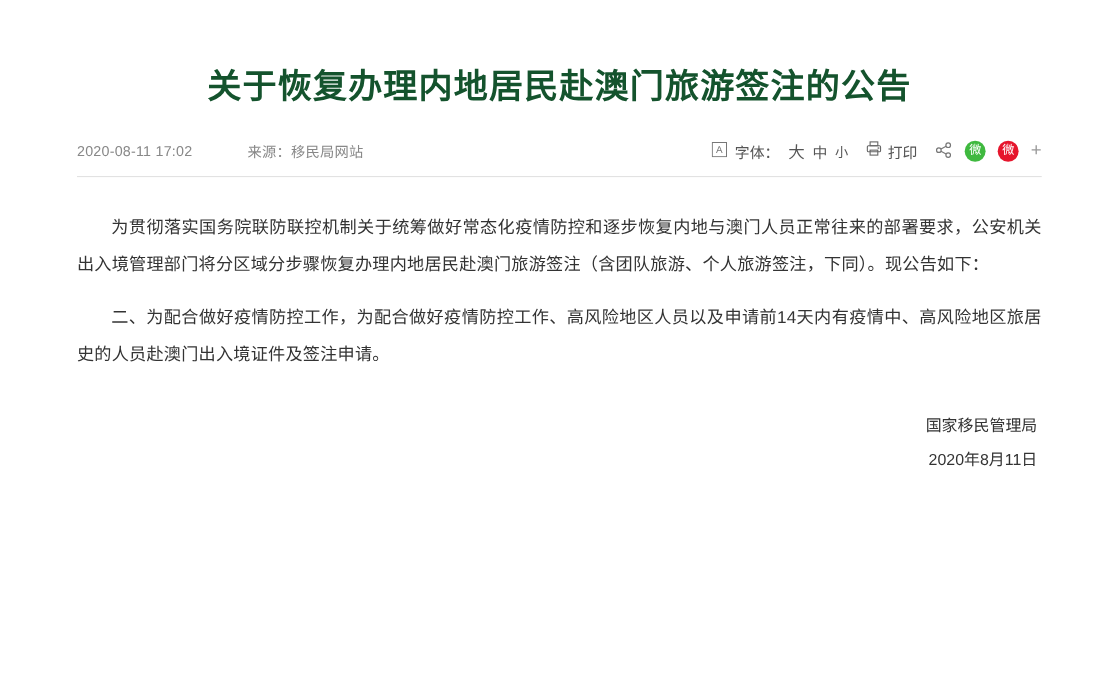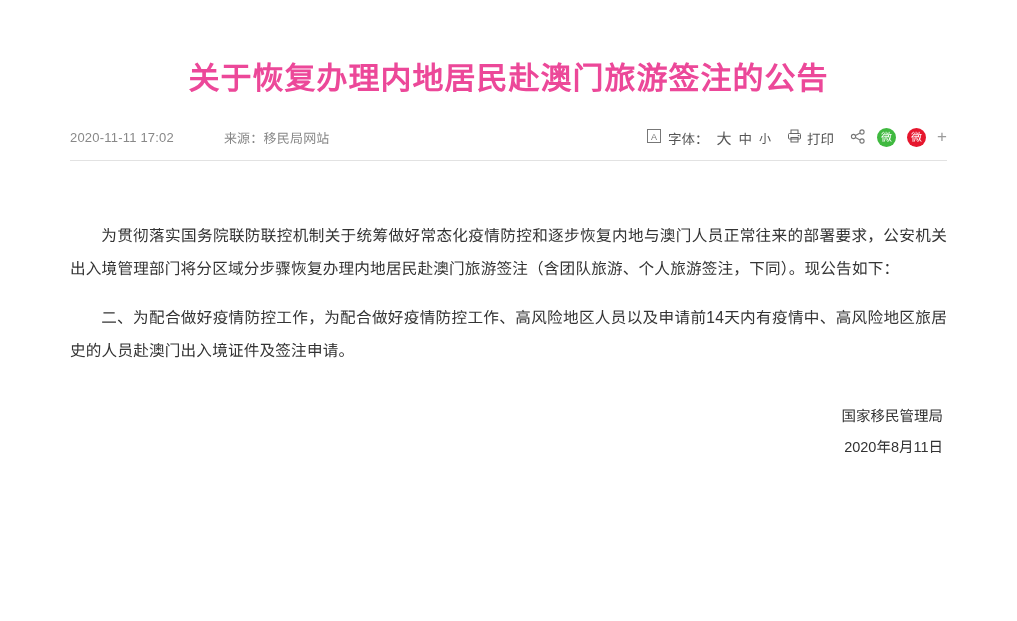--- a/index.html
+++ b/index.html
@@ -19,21 +19,21 @@
     width: 1017px;
     height: 621px;
     box-sizing: border-box;
   }
   .article {
     padding: 0 70px;
   }
   .title {
     font-size: 31px;
     font-weight: bold;
-    color: #ec4899;
+    color: #14532d;
     text-align: center;
     letter-spacing: 1px;
     padding-top: 38px;
     line-height: 1.3;
   }
   .meta-bar {
     display: flex;
     align-items: center;
     justify-content: space-between;
     margin-top: 28px;
@@ -62,21 +62,20 @@
     color: #555555;
     font-size: 13.5px;
   }
   .fontsize-group .label { margin-right: 1px; }
   .fontsize-group .sz { cursor: pointer; }
   .fontsize-group .sz.big { font-size: 15px; }
   .fontsize-group .sz.mid { font-size: 13.5px; }
   .fontsize-group .sz.small { font-size: 12px; }
   .print-group {
     display: flex;
-    align-items: center;
     gap: 5px;
     color: #555555;
     font-size: 13.5px;
   }
   .share-group {
     display: flex;
     align-items: center;
     gap: 11px;
   }
   .icon-printer { display: inline-block; }
@@ -94,21 +93,21 @@
   }
   .circ.wechat { background: #3fb93f; }
   .circ.weibo  { background: #e6162d; }
   .plus {
     color: #9a9a9a;
     font-size: 17px;
     line-height: 1;
     padding-bottom: 2px;
   }
   .content {
-    margin-top: 58px;
+    margin-top: 30px;
     font-size: 15.6px;
     line-height: 2.12;
     color: #333333;
     letter-spacing: 0.2px;
     text-align: justify;
   }
   .content p {
     margin: 0 0 16px 0;
     text-indent: 2em;
   }
@@ -124,21 +123,21 @@
 </head>
 <body>
 
 <div class="page">
   <div class="article">
 
     <h1 class="title">关于恢复办理内地居民赴澳门旅游签注的公告</h1>
 
     <div class="meta-bar">
       <div class="meta-left">
-        <span class="date">2020-11-11 17:02</span>
+        <span class="date">2020-08-11 17:02</span>
         <span class="source"><span>来源：</span><span>移民局网站</span></span>
       </div>
 
       <div class="meta-right">
 
         <div class="fontsize-group">
           <span class="icon-fontsize">
             <svg width="14" height="14" viewBox="0 0 14 14" aria-hidden="true">
               <rect x="0.5" y="0.5" width="13" height="13" fill="none" stroke="#777777" stroke-width="1"></rect>
               <text x="7" y="10.5" font-size="9" text-anchor="middle" fill="#777777" font-family="Liberation Sans, sans-serif">A</text>

